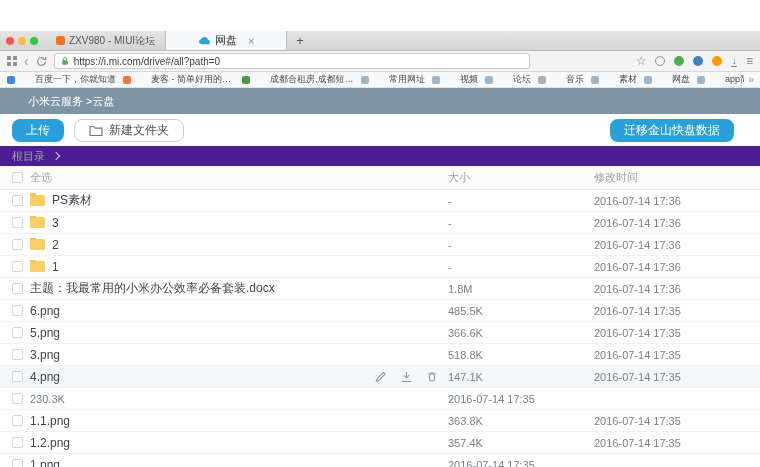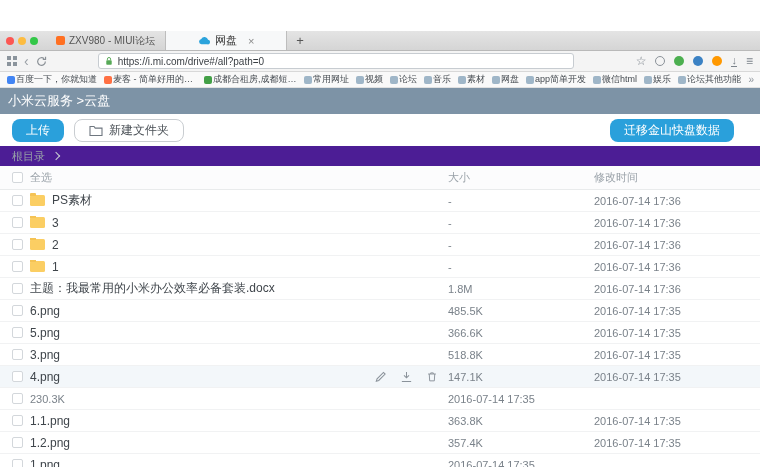--- a/index.html
+++ b/index.html
@@ -13,36 +13,36 @@
   .light.red{background:#fc5753;} .light.yellow{background:#fdbc40;} .light.green{background:#33c748;}
   .bgtab { display:flex; align-items:center; gap:4px; padding:0 10px; font-size:10px; color:#555; max-width:150px; white-space:nowrap; overflow:hidden; }
   .favdot { width:9px; height:9px; border-radius:2px; background:#ff7022; flex:0 0 auto; }
   .tab-active { background:#f7f8f9; border-left:1px solid #bdbdbd; border-right:1px solid #bdbdbd; display:flex; align-items:center; gap:5px; padding:0 10px; font-size:11px; color:#333; min-width:122px; justify-content:center; }
   .tab-close { color:#8a8a8a; font-size:11px; margin-left:6px; cursor:default; }
   .newtab { width:26px; display:flex; align-items:center; justify-content:center; font-size:13px; color:#555; }
 
   .navbar { height:21px; background:#f4f4f4; border-bottom:1px solid #d8d8d8; display:flex; align-items:center; padding:0 7px; gap:7px; }
   .nav-ic { color:#8b9299; display:flex; align-items:center; }
   .back-glyph { font-size:14px; line-height:1; color:#9aa0a6; }
-  .urlbar { flex:1; max-width:476px; height:16px; background:#fff; border:1px solid #c7ccd1; border-radius:3px; display:flex; align-items:center; gap:5px; padding:0 6px; font-size:10px; color:#3a3f44; white-space:nowrap; overflow:hidden;margin-left:44px; }
+  .urlbar { flex:1; max-width:476px; height:16px; background:#fff; border:1px solid #c7ccd1; border-radius:3px; display:flex; align-items:center; gap:5px; padding:0 6px; font-size:10px; color:#3a3f44; white-space:nowrap; overflow:hidden; }
   .toolbar-right { display:flex; align-items:center; gap:9px; margin-left:auto; color:#7b838b; }
   .glyph-star { font-size:12px; line-height:1; }
   .ring { width:10px; height:10px; border:1.3px solid #8b9299; border-radius:50%; }
   .dot10 { width:10px; height:10px; border-radius:50%; }
   .glyph-dl { font-size:11px; line-height:1; border-bottom:1.4px solid #7b838b; padding-bottom:0px; }
   .glyph-menu { font-size:12px; line-height:1; }
 
   .bookmarksbar { height:16px; background:#f9f9f9; border-bottom:1px solid #e0e0e0; display:flex; align-items:center; gap:7px; padding:0 22px 0 7px; font-size:9px; color:#454b51; position:relative; overflow:hidden; }
-  .bookmark { display:flex; align-items:center; gap:1px; white-space:nowrap; flex:0 0 auto; }
+  .bookmark { display:flex; align-items:center; gap:20px; white-space:nowrap; flex:0 0 auto; }
   .bm-dot { width:8px; height:8px; border-radius:2px; flex:0 0 auto; }
   .bm-label { max-width:84px; overflow:hidden; text-overflow:ellipsis; }
   .bm-overflow { position:absolute; right:0; top:0; height:100%; display:flex; align-items:center; padding:0 6px 0 4px; background:#f9f9f9; color:#8b9299; font-size:10px; }
 
   
-  .page-header { height:26px; line-height:26px; background:#7d93a6; color:#fff; font-size:13px; padding-left:8px; }
+  .page-header { height:26px; line-height:26px; background:#7d93a6; color:#fff; font-size:11px; padding-left:28px; }
 
   .actions { height:32px; display:flex; align-items:center; padding:0 12px; position:relative; background:#fff; }
   .btn { height:23px; display:flex; align-items:center; font-size:12px; border-radius:8px; padding:0 14px; cursor:default; }
   .btn-blue { background:#2aa0db; color:#fff; }
   .btn-white { background:#fff; border:1px solid #c9cdd1; color:#4a5056; gap:6px; margin-left:10px; }
   .btn-migrate { position:absolute; right:26px; }
 
   .breadcrumb { height:20px; background:#4c1d95; display:flex; align-items:center; gap:8px; padding-left:12px; font-size:11px; color:#97a0a7; }
   .crumb-arrow { width:6px; height:6px; border-top:1px solid #c9ced3; border-right:1px solid #c9ced3; transform:rotate(45deg); margin-top:-1px; }
 

